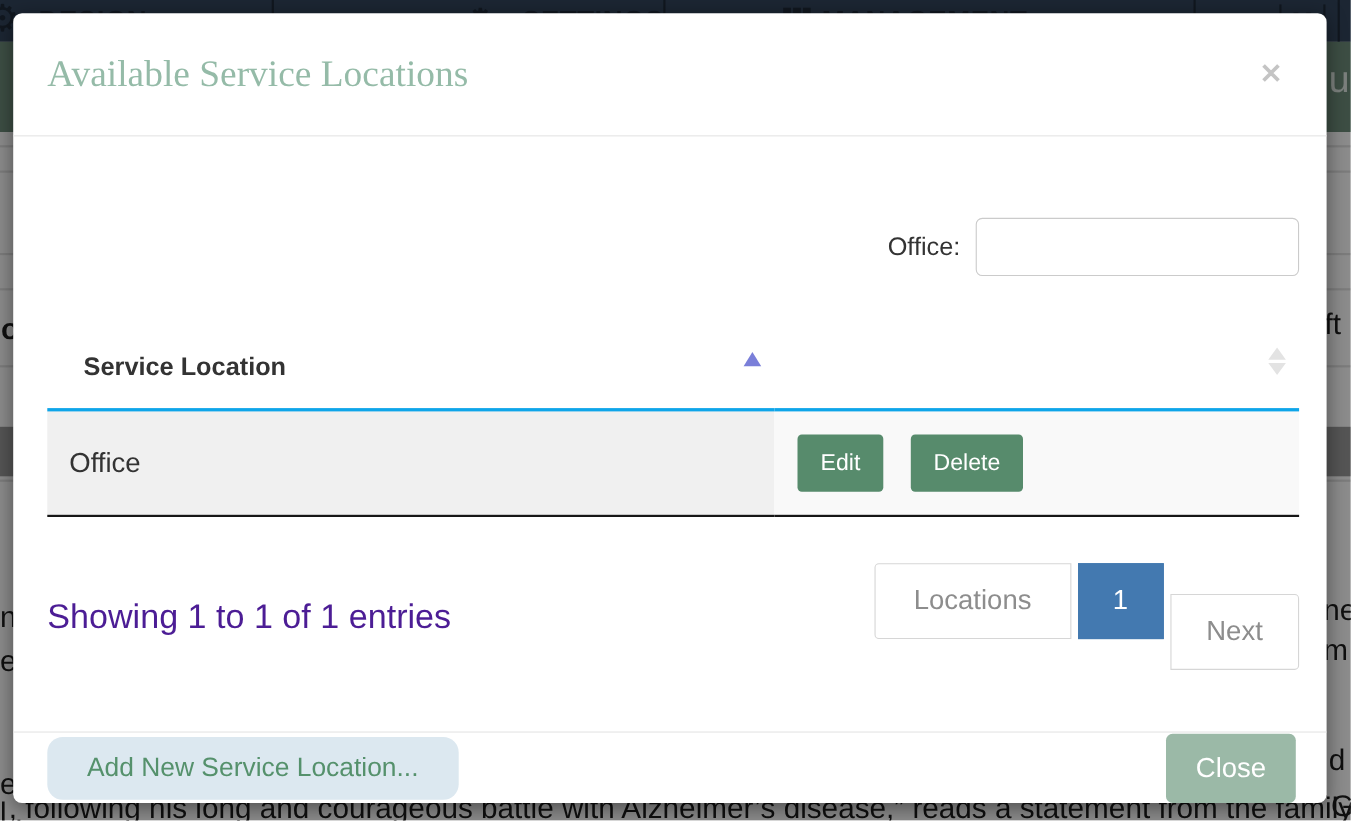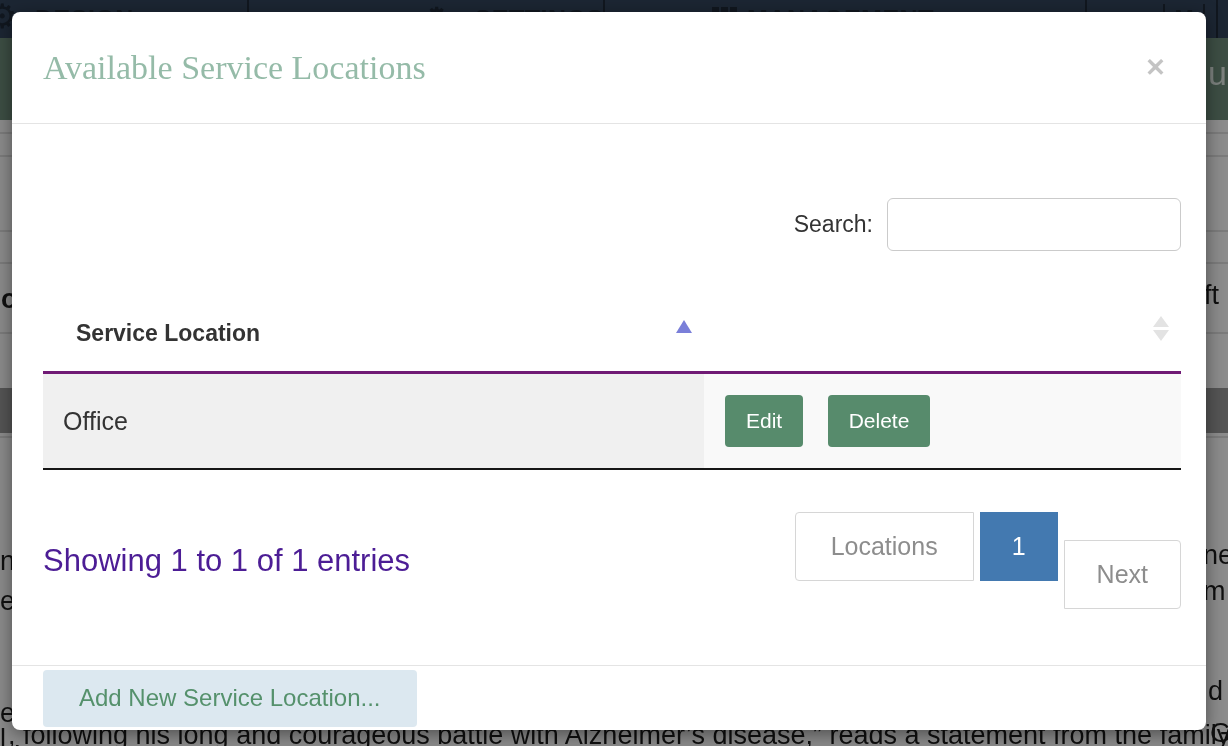--- a/index.html
+++ b/index.html
@@ -40,21 +40,21 @@
   .close-x{font-size:25px;font-weight:bold;color:#c4c4c4;cursor:pointer;line-height:1;}
 
   .modal-body{flex:0 0 auto;height:481px;padding:0 25px 0 31px;box-sizing:border-box;}
   .search-row{margin-top:44px;display:flex;justify-content:flex-end;align-items:center;gap:14px;}
   .search-row label{font-size:23px;color:#333;}
   .search-row input{width:294px;height:53px;border:1px solid #cbcbcb;border-radius:6px;
                     font-size:22px;padding:0 12px;box-sizing:border-box;outline:none;color:#333;}
 
   table.svc{width:100%;border-collapse:collapse;margin-top:44px;}
   table.svc th{height:74px;text-align:left;vertical-align:middle;font-size:23px;color:#333;
-               border-bottom:3px solid #701a75;position:relative;}
+               border-bottom:3px solid #0ea5e9;position:relative;}
   th.col-name{width:627px;padding-left:33px;}
   .sort-asc{position:absolute;right:12px;top:25px;width:0;height:0;
             border-left:8px solid transparent;border-right:8px solid transparent;
             border-bottom:13px solid #7a7fd9;}
   .sort-both{position:absolute;right:12px;top:21px;display:flex;flex-direction:column;gap:3px;}
   .sort-both i{display:block;width:0;height:0;border-left:8px solid transparent;border-right:8px solid transparent;}
   .sort-both i.up{border-bottom:11px solid #e3e3e3;}
   .sort-both i.down{border-top:11px solid #e3e3e3;}
   table.svc td{height:92px;vertical-align:middle;border-bottom:2px solid #161616;}
   td.cell-name{background:#f0f0f0;padding-left:20px;font-size:25px;color:#333;}
@@ -66,21 +66,21 @@
   .table-info{font-size:31px;color:#4c1d95;}
   .pagination{display:flex;gap:6px;}
   .page-btn{height:69px;box-sizing:border-box;border:1px solid #d6d6d6;background:#fff;color:#8d8d8d;
             font-size:25px;display:flex;align-items:center;cursor:pointer;user-select:none;}
   .page-btn.prev{padding:0 35px;border-radius:4px 0 0 4px;}
   .page-btn.next{padding:0 32px;border-radius:0 4px 4px 0;margin-top:28px;}
   .page-btn.active{padding:0 31px;background:#4379b0;border-color:#4379b0;color:#fff;}
 
   .modal-footer{flex:1 1 auto;border-top:1px solid #e4e4e4;display:flex;align-items:center;
                 justify-content:space-between;padding:0 28px 0 31px;}
-  .add-btn{height:57px;padding:0 36px;border:none;border-radius:4px;background:#dce8f0;color:#55916c;
+  .add-btn{height:57px;padding:0 36px;border:none;border-radius:14px;background:#dce8f0;color:#55916c;
            font-size:24px;font-family:"Liberation Sans",sans-serif;cursor:pointer;}
   .footer-right{display:flex;gap:16px;}
   .close-btn{height:63px;padding:0 27px;border:none;border-radius:6px;background:#9bb9a7;color:#fff;
              font-size:25px;font-family:"Liberation Sans",sans-serif;cursor:pointer;}
   .cancel-btn{height:63px;padding:0 26px;border:none;border-radius:6px;background:#578b6c;color:#fff;
               font-size:25px;font-family:"Liberation Sans",sans-serif;cursor:pointer;}
 </style>
 </head>
 <body>
 
@@ -145,21 +145,21 @@
 <div class="overlay"></div>
 
 <div class="modal">
   <div class="modal-header">
     <h2 class="modal-title">Available Service Locations</h2>
     <span class="close-x">✕</span>
   </div>
 
   <div class="modal-body">
     <div class="search-row">
-      <label>Search:</label>
+      <label>Office:</label>
       <input type="text" value="" style="">
     </div>
 
     <table class="svc">
       <thead>
         <tr>
           <th class="col-name">
             <span>Service Location</span>
             <span class="sort-asc"></span>
           </th>
@@ -188,15 +188,16 @@
         <a class="page-btn prev">Locations</a>
         <a class="page-btn active">1</a>
         <a class="page-btn next">Next</a>
       </div>
     </div>
   </div>
 
   <div class="modal-footer">
     <button class="add-btn">Add New Service Location...</button>
     <div class="footer-right">
+      <button class="close-btn">Close</button>
     </div>
   </div>
 </div>
 
 </body></html>

